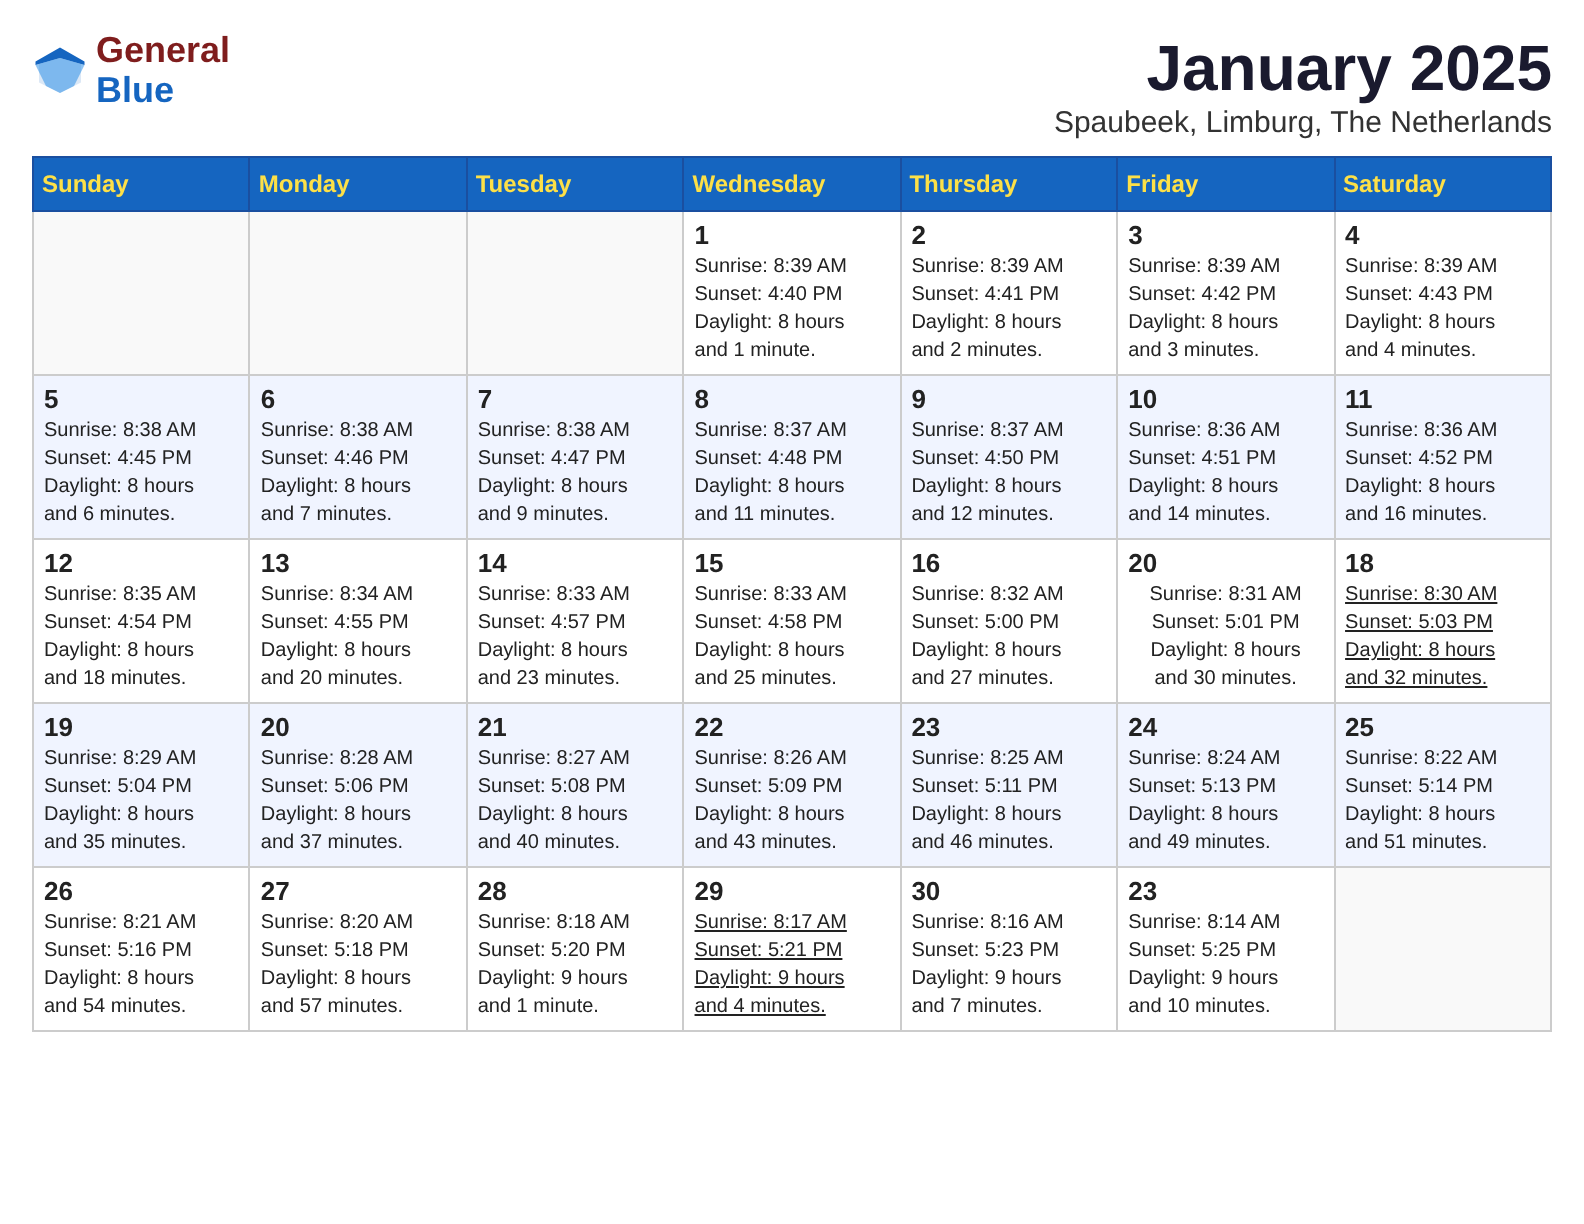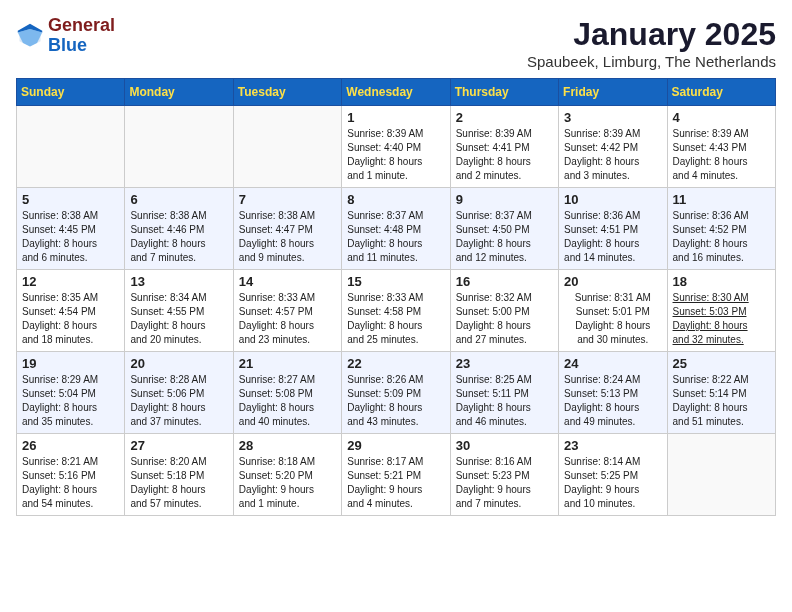--- a/index.html
+++ b/index.html
@@ -329,21 +329,21 @@
         </td>
         <td>
           <div class="day-number">28</div>
           <div class="day-info" style="white-space: pre-line;">Sunrise: 8:18 AM
 Sunset: 5:20 PM
 Daylight: 9 hours
 and 1 minute.</div>
         </td>
         <td>
           <div class="day-number">29</div>
-          <div class="day-info" style="white-space: pre-line;">Sunrise: 8:17 AM
+          <div class="day-info" style="white-space: pre-line; text-decoration: underline;">Sunrise: 8:17 AM
 Sunset: 5:21 PM
 Daylight: 9 hours
 and 4 minutes.</div>
         </td>
         <td>
           <div class="day-number">30</div>
           <div class="day-info" style="white-space: pre-line;">Sunrise: 8:16 AM
 Sunset: 5:23 PM
 Daylight: 9 hours
 and 7 minutes.</div>

